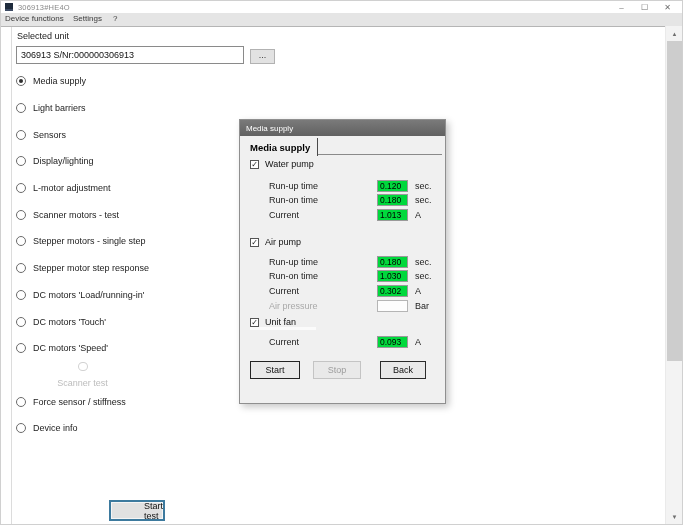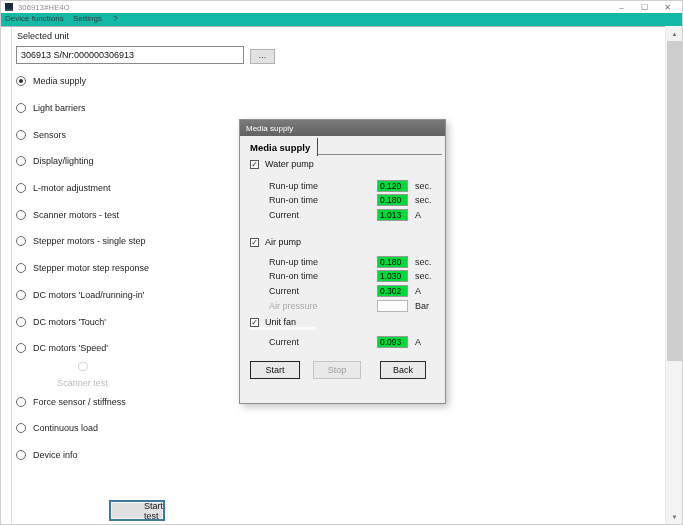--- a/index.html
+++ b/index.html
@@ -7,21 +7,21 @@
   .window { position:relative; width:683px; height:525px; background:#fff; overflow:hidden; border:1px solid #d0d0d0; }
 
   
   .titlebar { position:absolute; top:0; left:0; right:0; height:12px; background:#fff; }
   .app-icon { position:absolute; left:4px; top:2px; width:8px; height:8px; background:#1e2b3c; border-bottom:2px solid #3c4a63; }
   .title-text { position:absolute; left:17px; top:2px; font-size:7.5px; color:#8a8a8a; letter-spacing:0.2px; }
   .win-controls { position:absolute; right:3px; top:0; height:12px; display:flex; }
   .win-btn { width:23px; height:12px; display:flex; align-items:center; justify-content:center; font-size:8px; color:#6e6e6e; }
 
   
-  .menubar { position:absolute; top:12px; left:0; right:0; height:13px; background:#14b8a6; }
+  .menubar { position:absolute; top:12px; left:0; right:0; height:13px; background:#e5e5e5; }
   .menu-item { position:absolute; top:1px; font-size:8px; color:#3a3a3a; }
   .menu-divider { position:absolute; top:25px; left:0; right:0; border-top:1px solid #b5b5b5; }
   .panel-edge { position:absolute; left:10px; top:26px; bottom:0; border-left:1px solid #dcdcdc; }
 
   
   .selected-unit-label { position:absolute; left:16px; top:30px; font-size:9px; color:#222; }
   .unit-input { position:absolute; left:15px; top:45px; width:228px; height:18px; border:1px solid #8a8a8a; background:#fff; font-family:"Liberation Sans",sans-serif; font-size:9px; color:#111; padding:4px 4px; }
   .browse-btn { position:absolute; left:249px; top:48px; width:25px; height:15px; background:#e2e2e2; border:1px solid #b2b2b2; font-size:9px; line-height:11px; color:#333; text-align:center; }
 
   
@@ -138,24 +138,20 @@
     <div class="test-item disabled">
         <span class="radio"></span>
         <span>Scanner test</span>
       </div>
     <div class="test-item">
         <span class="radio"></span>
         <span>Force sensor / stiffness</span>
       </div>
     <div class="test-item">
         <span class="radio"></span>
-        <span>Continuous load</span>
-      </div>
-    <div class="test-item">
-        <span class="radio"></span>
         <span>Device info</span>
       </div>
   </div>
 
   <div class="start-test-btn">Start test</div>
 
   <div class="scrollbar">
     <div class="scroll-btn up">▲</div>
     <div class="scroll-thumb"></div>
     <div class="scroll-btn down">▼</div>

